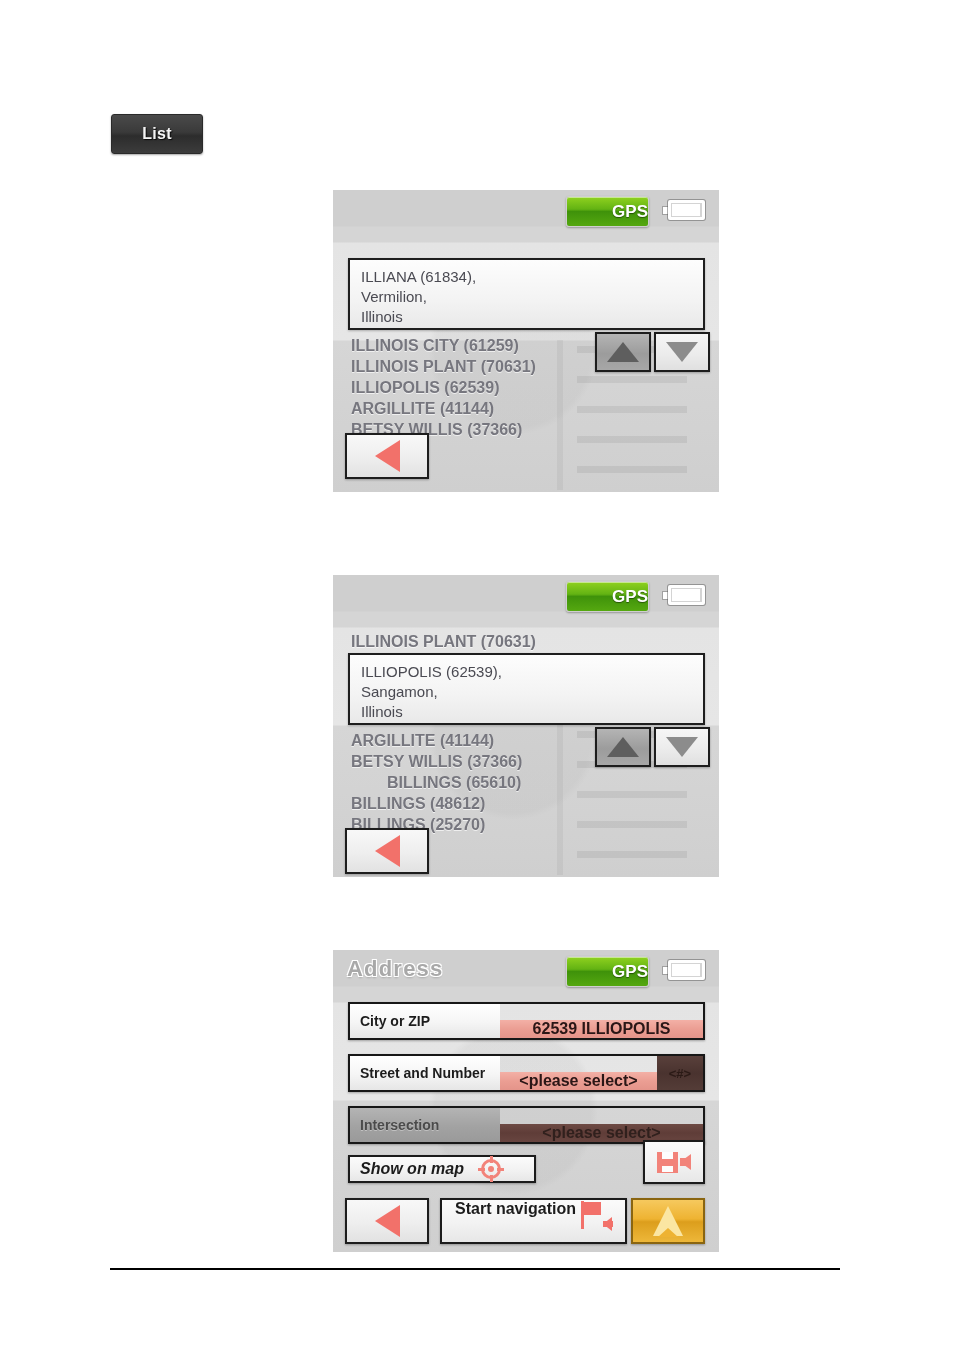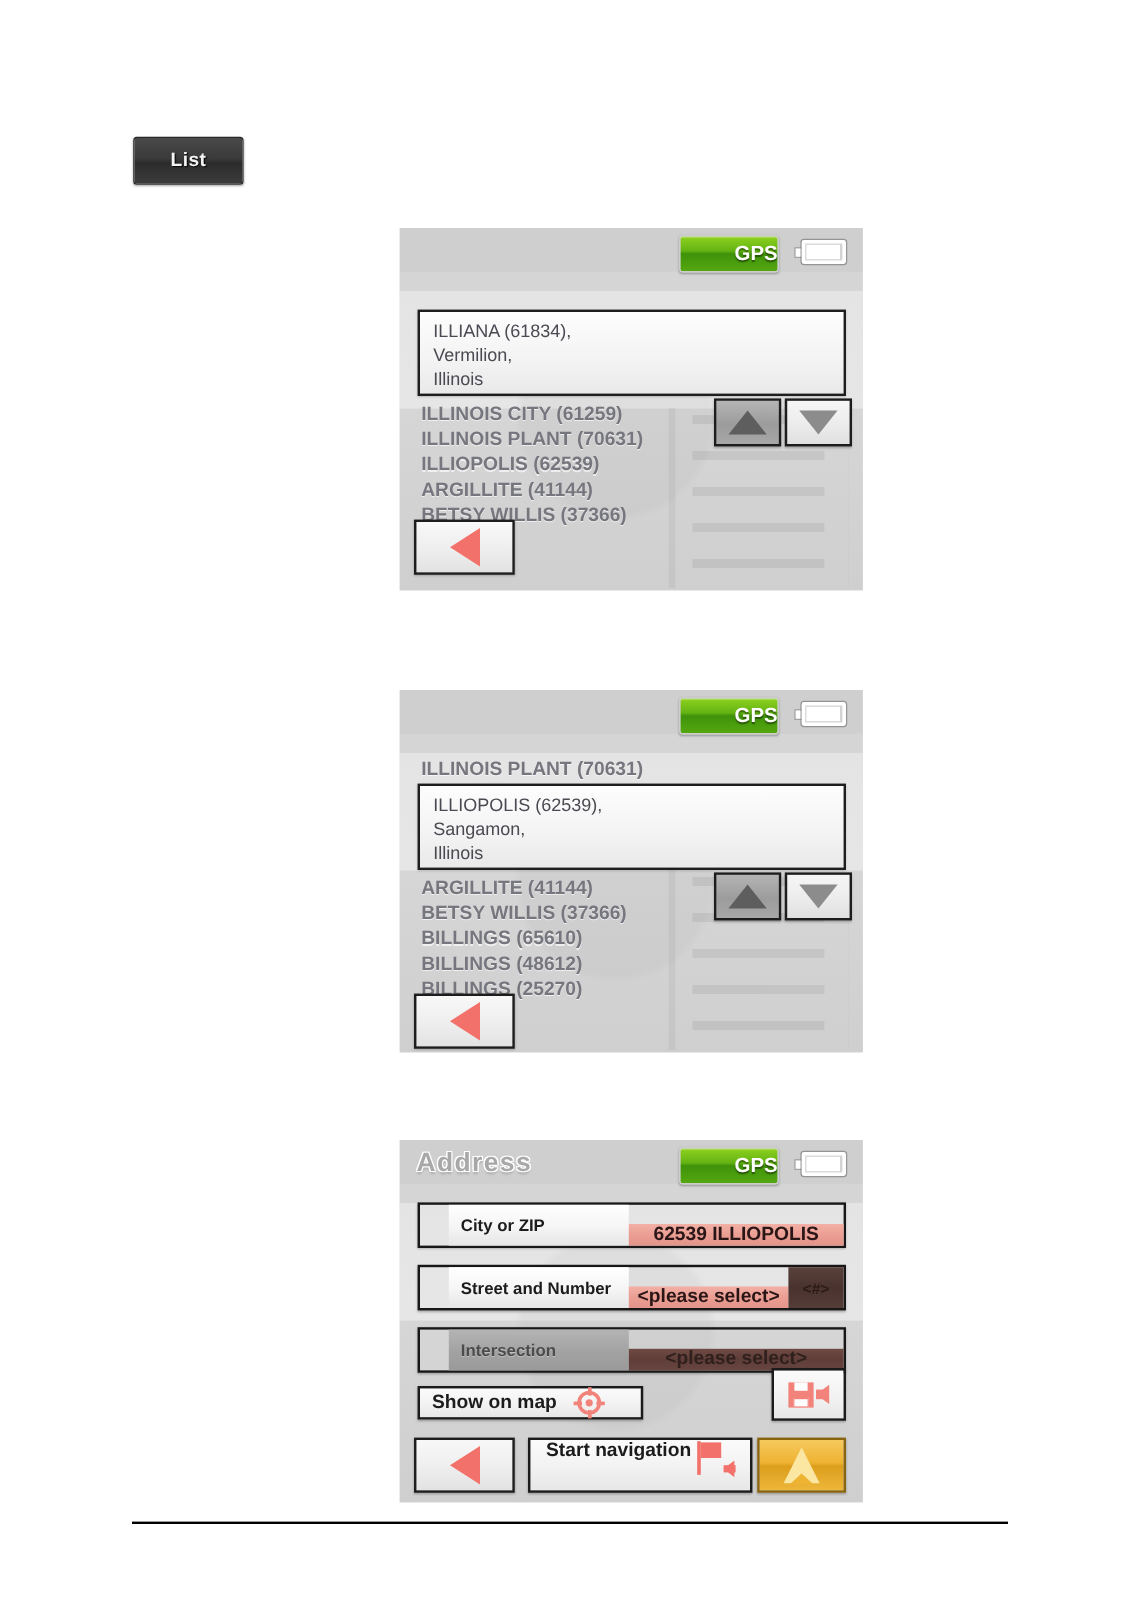--- a/index.html
+++ b/index.html
@@ -260,21 +260,20 @@
   .field-label {
     width: 150px;
     display: flex;
     align-items: center;
     padding-left: 10px;
     box-sizing: border-box;
     font-size: 14px;
     font-weight: bold;
     color: #1c1c1c;
     background: linear-gradient(180deg, #ffffff 0%, #f5f5f5 55%, #e6e6e6 100%);
-    margin-left: 24px;
   }
   .field-value {
     flex: 1;
     display: flex;
     align-items: center;
     justify-content: center;
     font-size: 16px;
     font-weight: bold;
     color: #2a1616;
     background: linear-gradient(180deg, #f3b0a6 0%, #eb9e93 50%, #e4948a 100%);
@@ -305,20 +304,21 @@
     position: absolute;
     left: 15px;
     width: 188px;
     height: 28px;
     border: 2px solid #1b1b1b;
     box-sizing: border-box;
     background: linear-gradient(180deg, #fbfbfb 0%, #f2f2f2 55%, #e7e7e7 100%);
     display: flex;
     align-items: center;
     box-shadow: 0 1px 2px rgba(0,0,0,.3);
+    font-style: italic;
   }
   .map-btn-label {
     font-size: 16px;
     font-weight: bold;
     color: #1c1c1c;
     padding-left: 10px;
   }
   .target-icon {
     position: relative;
     margin-left: 14px;
@@ -557,21 +557,21 @@
   <div class="list-row" style="top:56px;">ILLINOIS PLANT (70631)</div>
 
   <div class="sel-box" style="top:78px;height:72px;">
     <div class="sel-line">ILLIOPOLIS (62539),</div>
     <div class="sel-line">Sangamon,</div>
     <div class="sel-line">Illinois</div>
   </div>
 
   <div class="list-row" style="top:155px;">ARGILLITE (41144)</div>
   <div class="list-row" style="top:176px;">BETSY WILLIS (37366)</div>
-  <div class="list-row" style="top:197px;">BILLINGS (65610)</div>
+  <div class="list-row" style="top:197px;margin-left:36px;">BILLINGS (65610)</div>
   <div class="list-row" style="top:218px;">BILLINGS (48612)</div>
   <div class="list-row" style="top:239px;">BILLINGS (25270)</div>
 
   <div class="arrow-btn arrow-up" style="left:262px;top:152px;">
     <span class="tri tri-up"></span>
   </div>
   <div class="arrow-btn arrow-down" style="left:321px;top:152px;">
     <span class="tri tri-down"></span>
   </div>
 

